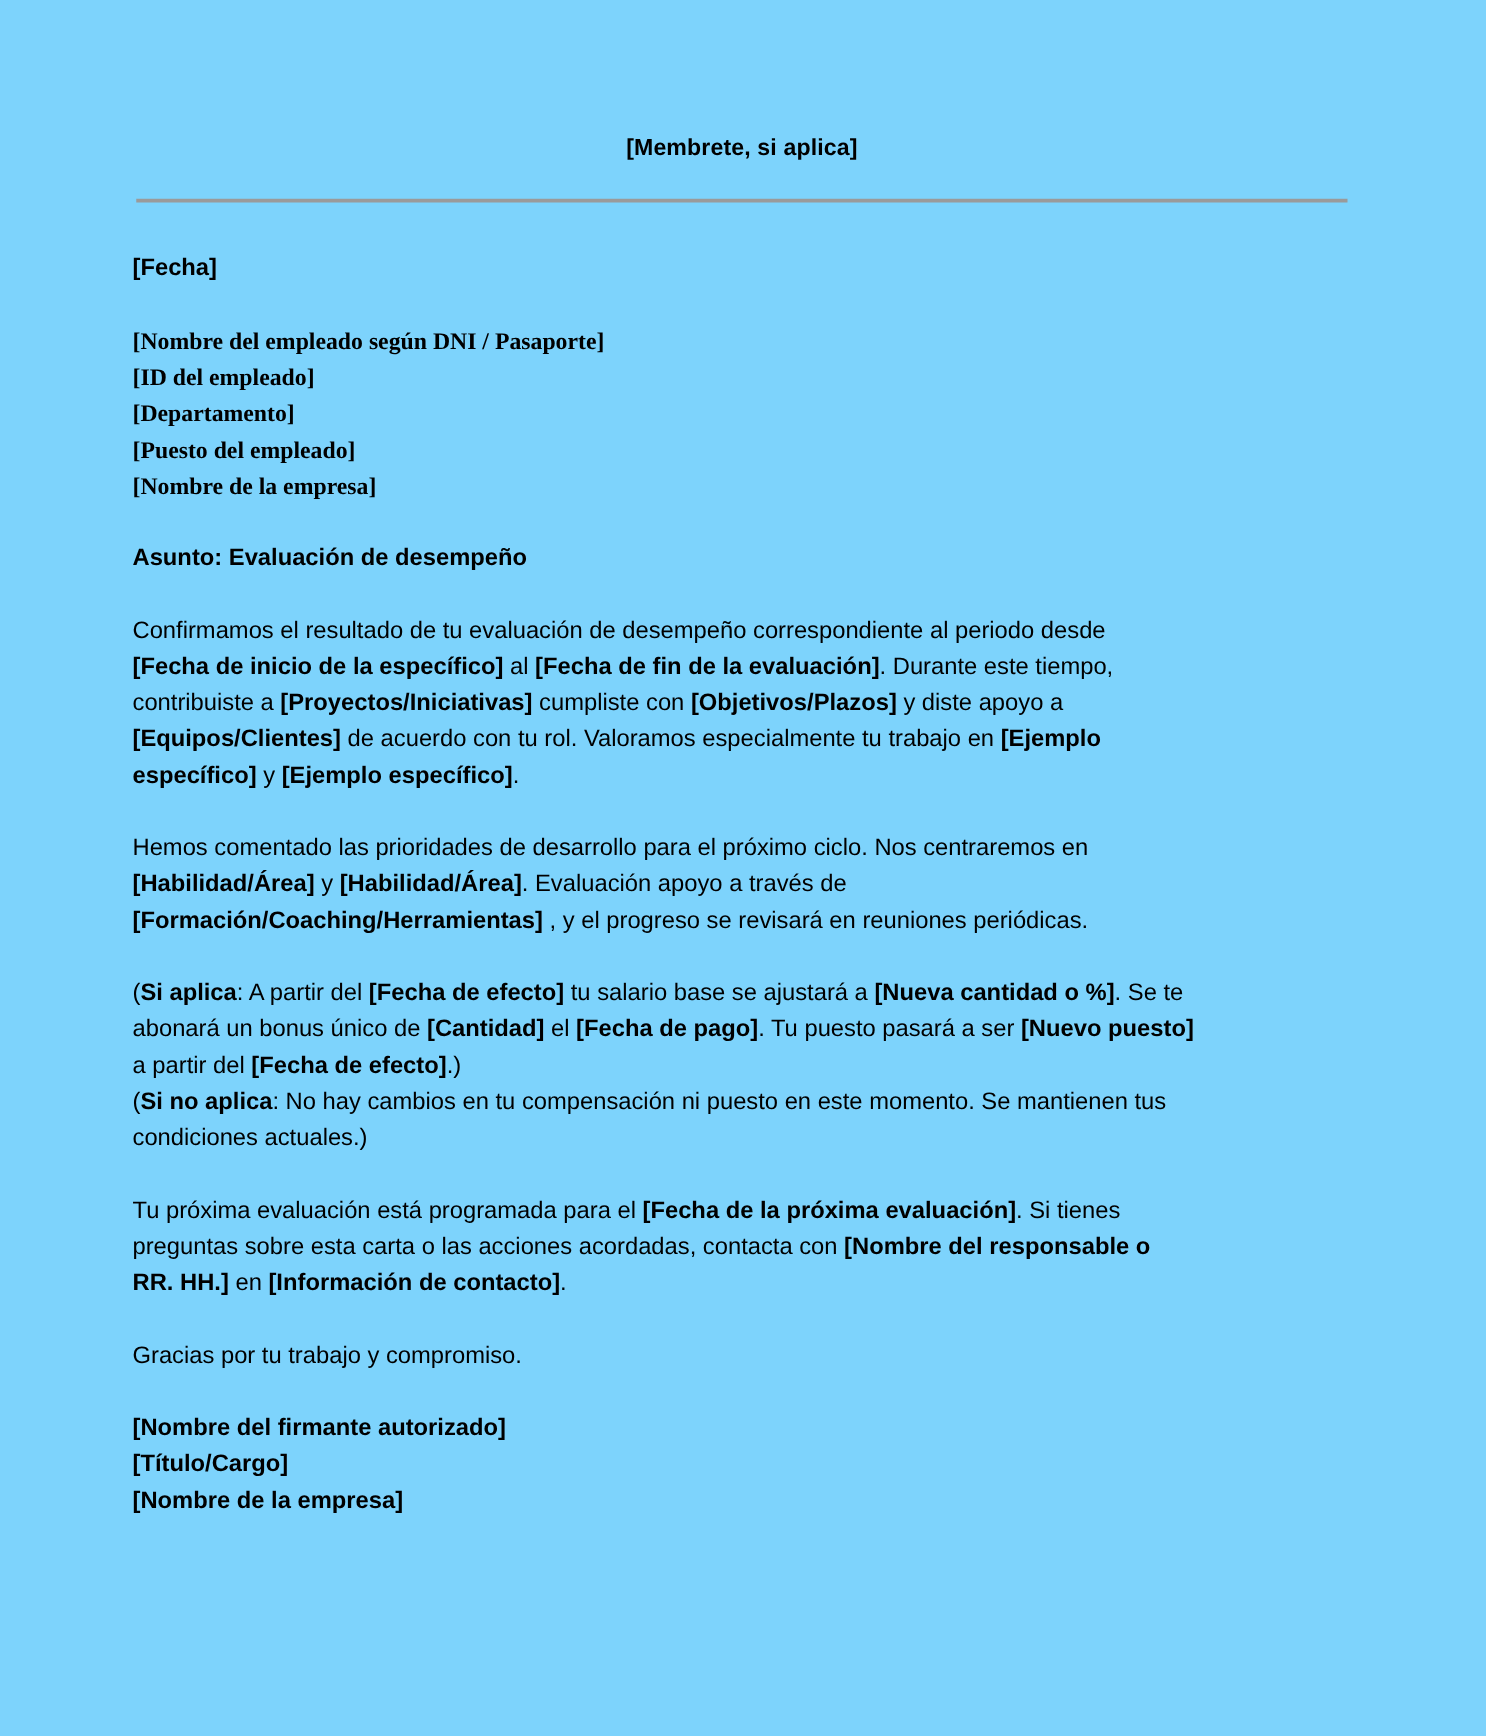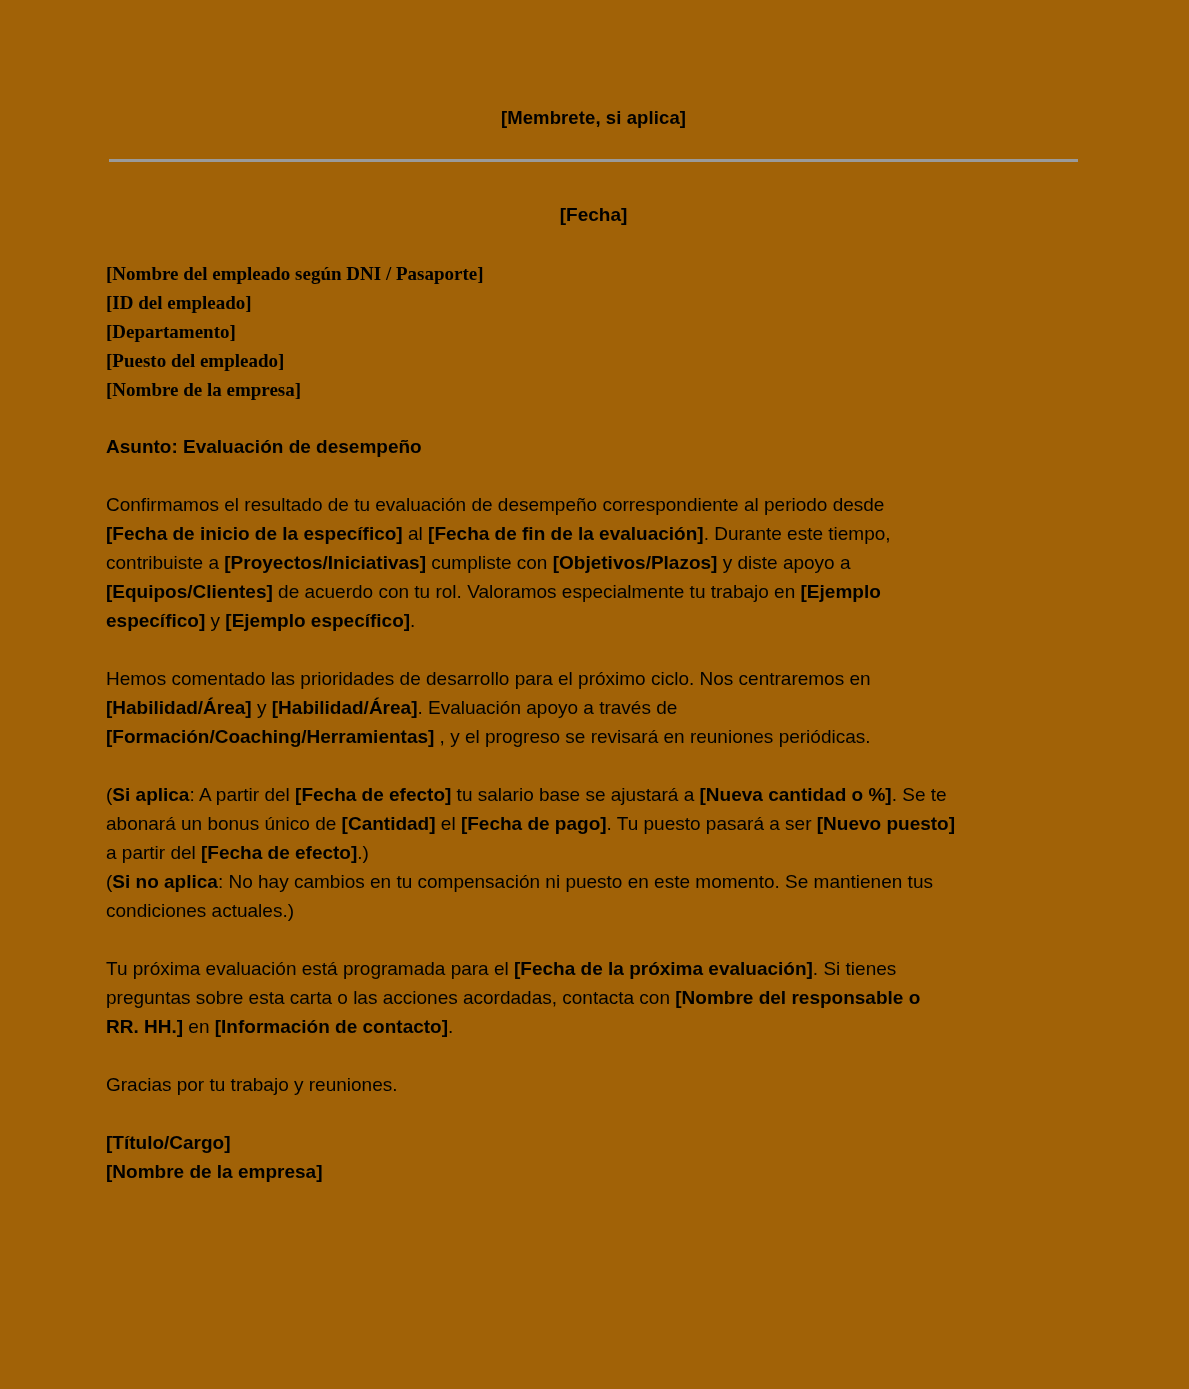--- a/index.html
+++ b/index.html
@@ -13,21 +13,21 @@
     height: 1389px;
     font-family: "Liberation Sans", sans-serif;
     color: #000000;
     -webkit-font-smoothing: antialiased;
   }
 
   .page {
     position: relative;
     width: 1189px;
     height: 1389px;
-    background: #a16207;
+    background: #7dd3fc;
     box-sizing: border-box;
     padding: 0;
     overflow: hidden;
   }
 
   .sheet {
     position: absolute;
     left: 106px;
     top: 0;
     width: 975px;
@@ -69,21 +69,21 @@
   .subject { font-weight: 700; }
 
   .flow {
     text-align: left;
     
   }
 
   .sig-line { display: block; font-weight: 700; }
 
   
-  .after-rule { margin-top: 38px; text-align: center; }
+  .after-rule { margin-top: 38px; }
 </style>
 </head>
 <body>
 
 <div class="page">
   <div class="sheet">
 
     <div class="letterhead">[Membrete, si aplica]</div>
 
     <hr class="rule" style="border-top-color: rgb(154, 154, 154);">
@@ -122,22 +122,23 @@
       <span>(</span><span class="b">Si no aplica</span><span>: No hay cambios en tu compensación ni puesto en este momento. Se mantienen tus</span><br>
       <span>condiciones actuales.)</span>
     </p>
 
     <p class="block gap-para flow">
       <span>Tu próxima evaluación está programada para el </span><span class="b">[Fecha de la próxima evaluación]</span><span>. Si tienes</span><br>
       <span>preguntas sobre esta carta o las acciones acordadas, contacta con </span><span class="b">[Nombre del responsable o</span><br>
       <span class="b">RR. HH.]</span><span> en </span><span class="b">[Información de contacto]</span><span>.</span>
     </p>
 
-    <p class="block gap-para">Gracias por tu trabajo y reuniones.</p>
+    <p class="block gap-para">Gracias por tu trabajo y compromiso.</p>
 
 
     <p class="block gap-para">
+      <span class="sig-line">[Nombre del firmante autorizado]</span>
       <span class="sig-line">[Título/Cargo]</span>
       <span class="sig-line">[Nombre de la empresa]</span>
     </p>
 
   </div>
 </div>
 
 </body></html>

